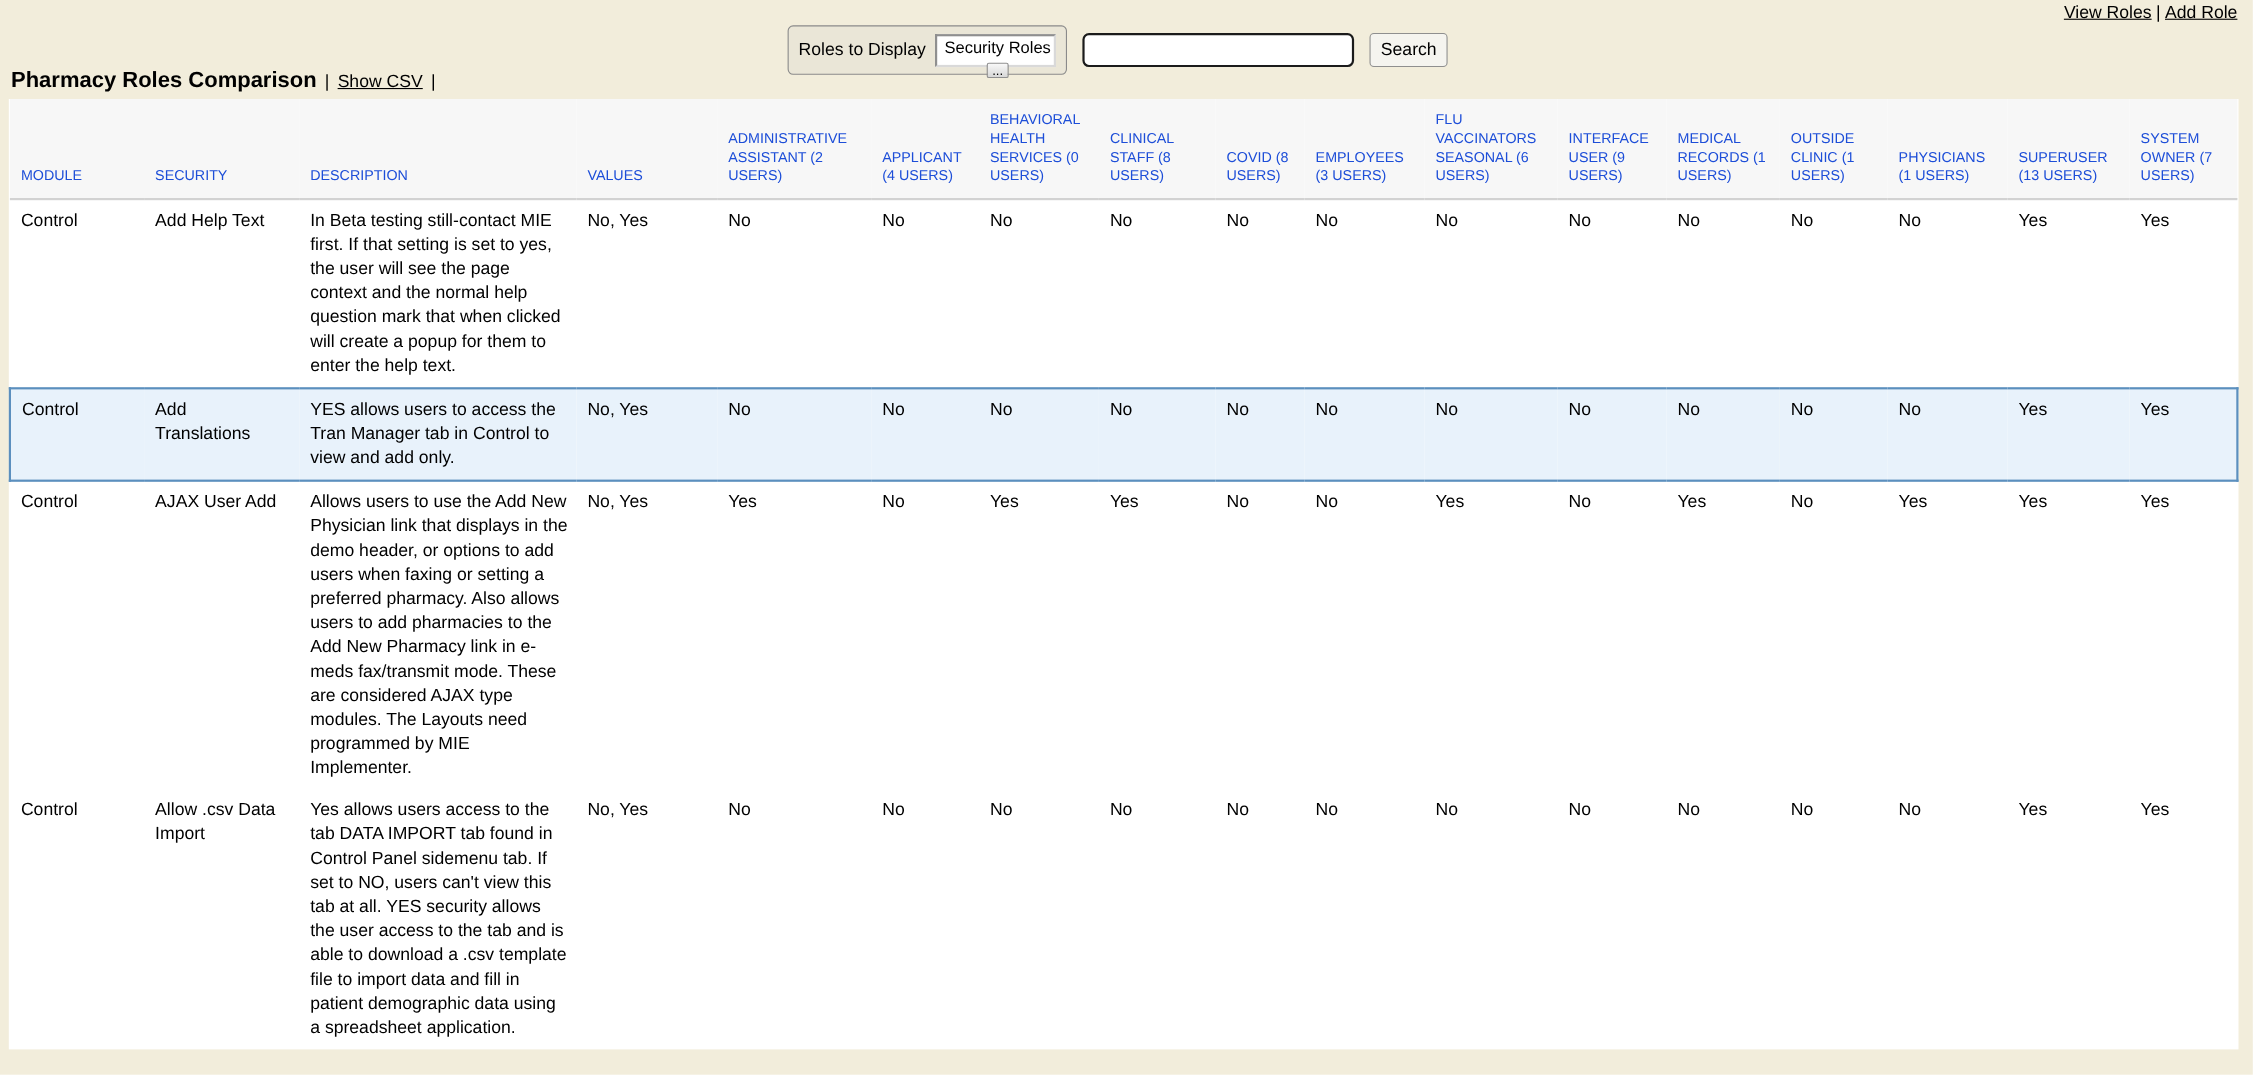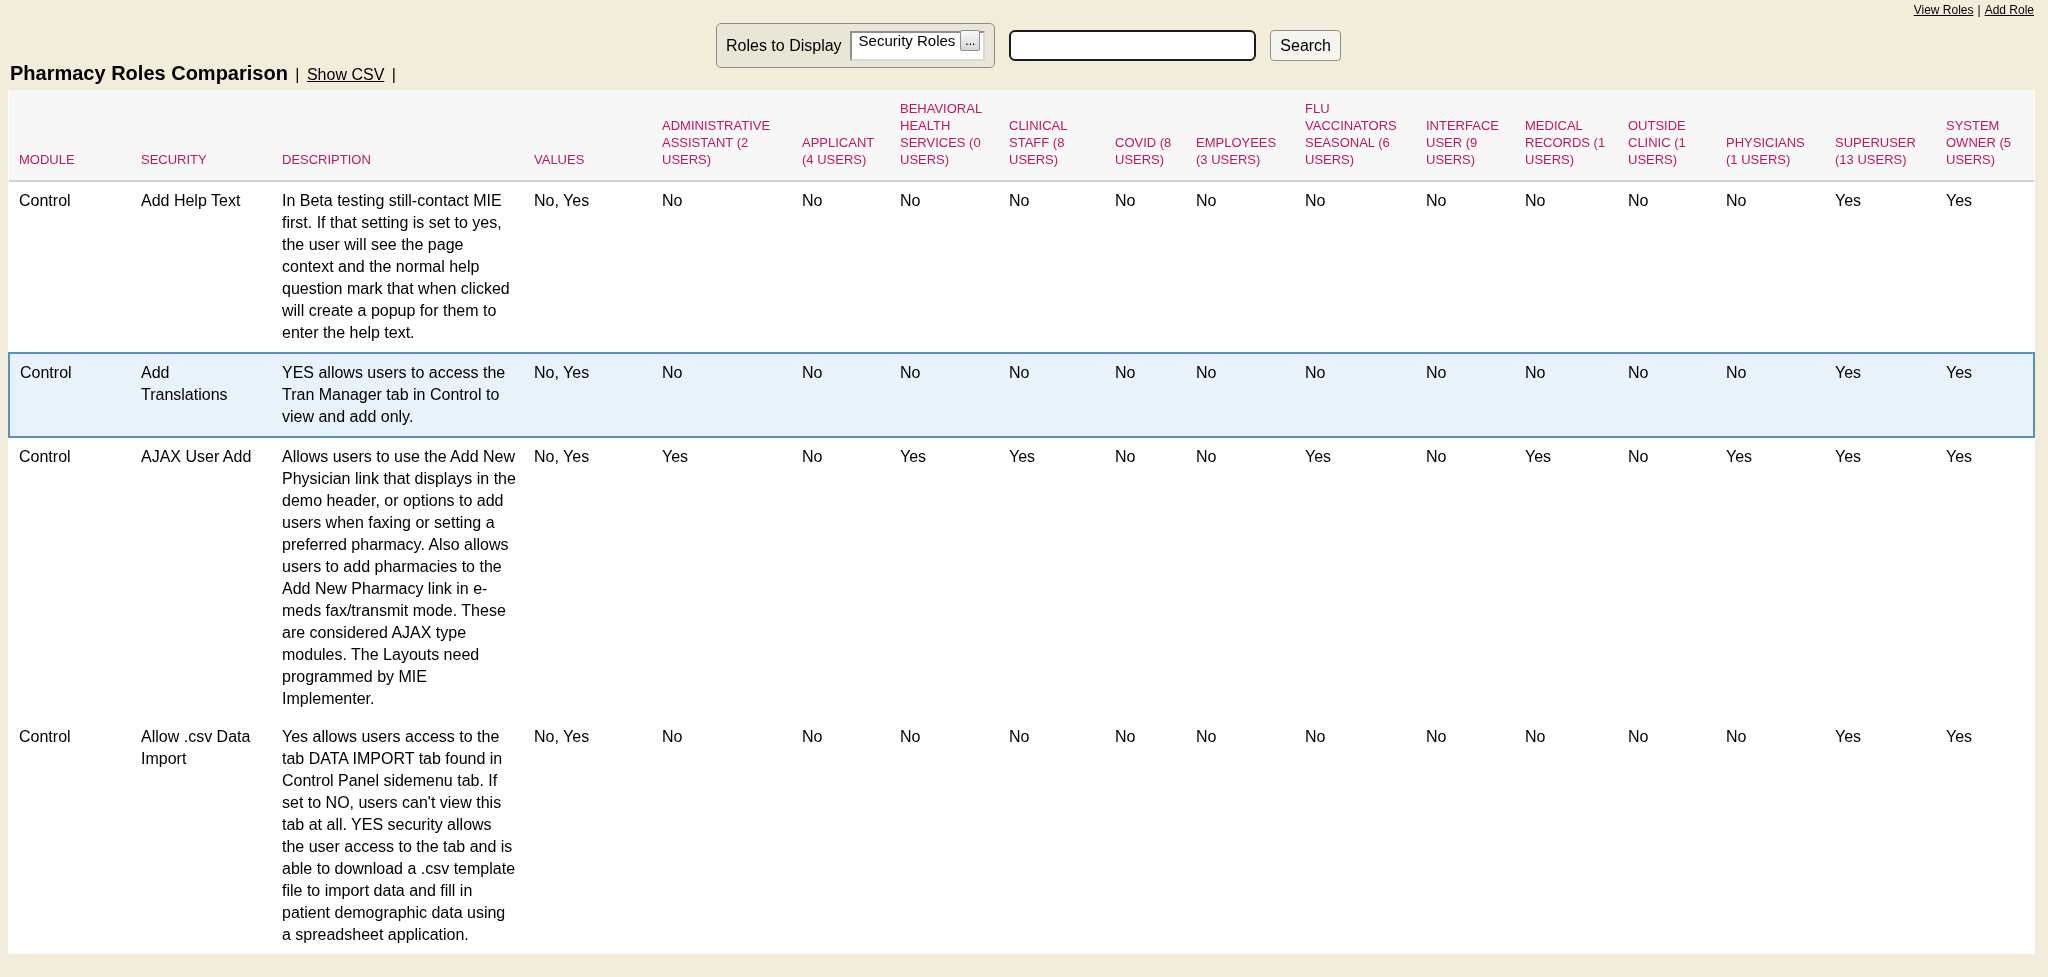--- a/index.html
+++ b/index.html
@@ -5,34 +5,34 @@
   * { box-sizing: border-box; }
   html,body { margin:0; padding:0; }
   body {
     width:2048px; height:977px; overflow:hidden; position:relative;
     background:#F2EDDB; color:#000;
     font-family:"Liberation Sans", sans-serif;
   }
   a { color:#000; text-decoration:underline; cursor:pointer; }
 
   
-  .top-links { position:absolute; top:3px; right:14px; font-size:12px; white-space:nowrap; }
+  .top-links { position:absolute; top:3px; right:14px; font-size:16px; white-space:nowrap; }
   .top-links .sep { margin:0 4px; }
 
   
   .controls { position:absolute; left:716px; top:23px; display:flex; align-items:center; gap:14px; }
   .roles-box {
     display:flex; align-items:center; gap:8px; height:45px;
     background:#EAE6D7; border:1px solid #8a8a8a; border-radius:5px; padding:5px 9px;
   }
   .roles-label { font-size:16px; white-space:nowrap; }
   .roles-select {
     display:flex; align-items:center; gap:5px; height:30px;
     background:#fff; border:2px solid; border-color:#8f8f8f #d9d9d9 #d9d9d9 #8f8f8f;
-    padding:2px 3px 12px 7px; font-size:15px; white-space:nowrap;
+    padding:2px 3px 12px 7px; font-size:15px; white-space:nowrap;flex-direction:column;
   }
   .dots-btn {
     font-family:"Liberation Sans", sans-serif; font-size:12px; line-height:1;
     height:21px; min-width:20px; padding:0 3px;
     border:1px solid #8f8f8f; border-radius:2px;
     background:linear-gradient(#f8f8f8,#d7d7d7); cursor:pointer;
   }
   .search-input {
     width:247px; height:31px; background:#fff;
     border:2px solid #1b1b1b; border-radius:6px;
@@ -49,21 +49,21 @@
   .title-line .sep { margin:0 3px; }
 
   
   table.roles {
     position:absolute; top:90px; left:8px; width:2025px;
     table-layout:fixed; border-collapse:collapse;
     background:#fff; font-size:16px;
   }
   thead th {
     vertical-align:bottom; text-align:left; font-weight:normal;
-    color:#be185d; font-size:13px; line-height:17px;
+    color:#1d4ed8; font-size:13px; line-height:17px;
     padding:10px 8px 12px 10px;
     background:#f7f7f7; border-bottom:2px solid #d2d2d2;
   }
   tbody td {
     vertical-align:top; text-align:left;
     padding:8px 8px 8px 10px; line-height:22px;
     word-wrap:break-word;
   }
   tbody td.cell-security { padding-right:16px; }
   tbody tr.selected { background:#E8F2FB; border:2px solid #5B8FBE; }
@@ -125,21 +125,21 @@
         <th>BEHAVIORAL HEALTH SERVICES (0 USERS)</th>
         <th>CLINICAL STAFF (8 USERS)</th>
         <th>COVID (8 USERS)</th>
         <th>EMPLOYEES (3 USERS)</th>
         <th>FLU VACCINATORS SEASONAL (6 USERS)</th>
         <th>INTERFACE USER (9 USERS)</th>
         <th>MEDICAL RECORDS (1 USERS)</th>
         <th>OUTSIDE CLINIC (1 USERS)</th>
         <th>PHYSICIANS (1 USERS)</th>
         <th>SUPERUSER (13 USERS)</th>
-        <th>SYSTEM OWNER (5 USERS)</th>
+        <th>SYSTEM OWNER (7 USERS)</th>
       </tr>
     </thead>
     <tbody>
       <tr>
         <td class="cell-module">Control</td>
         <td class="cell-security">Add Help Text</td>
         <td class="cell-description">In Beta testing still-contact MIE first. If that setting is set to yes, the user will see the page context and the normal help question mark that when clicked will create a popup for them to enter the help text.</td>
         <td class="cell-values">No, Yes</td>
         <td>No</td>
         <td>No</td>

